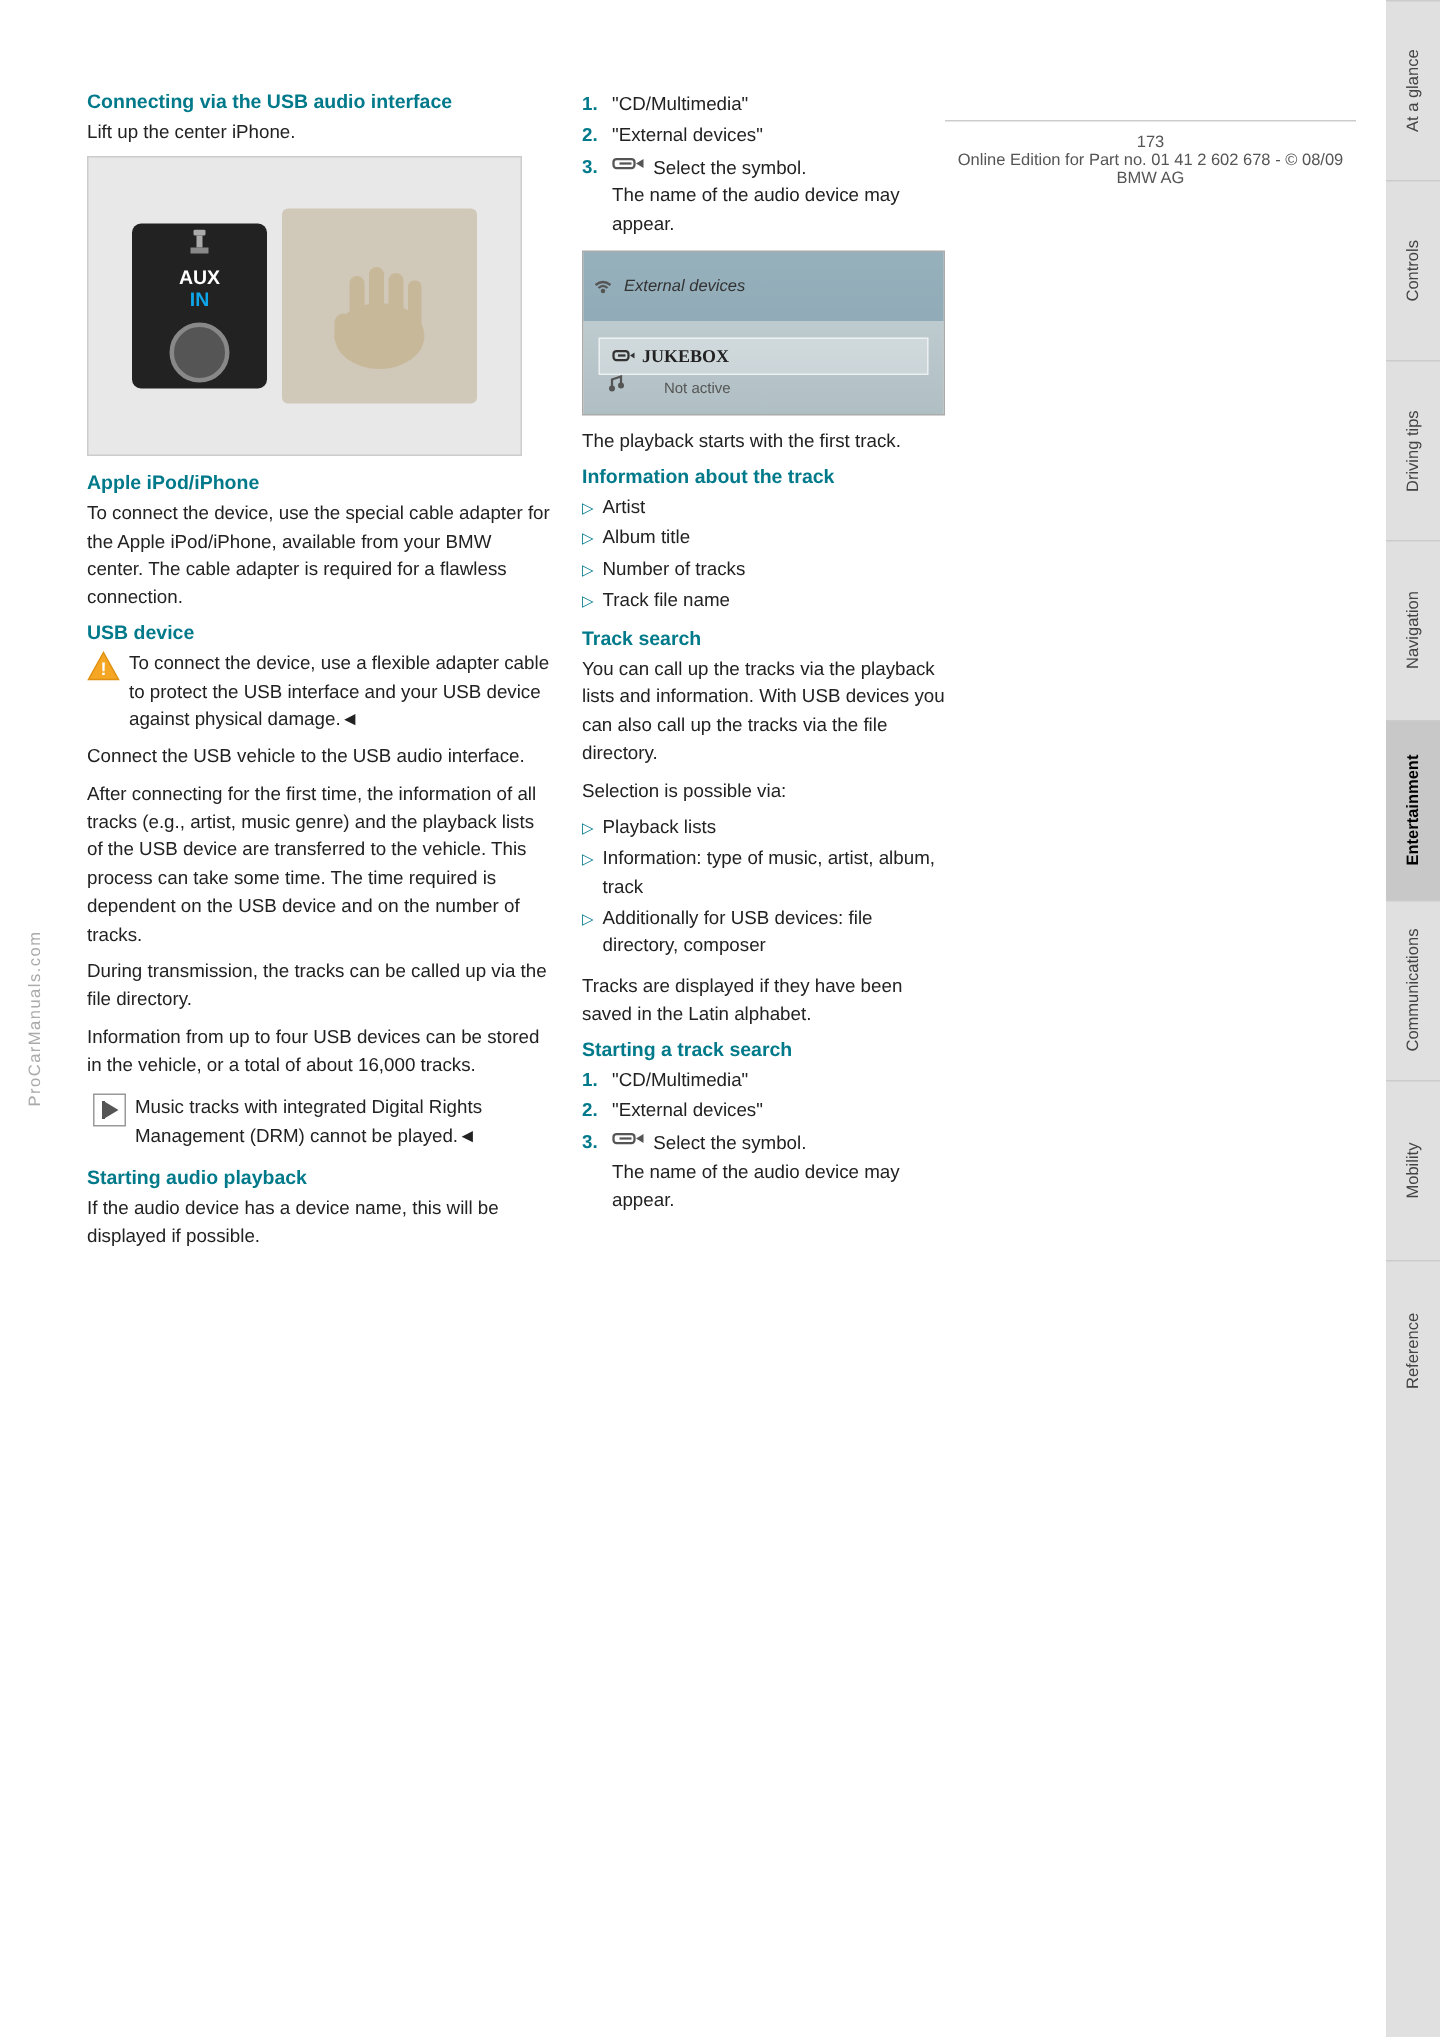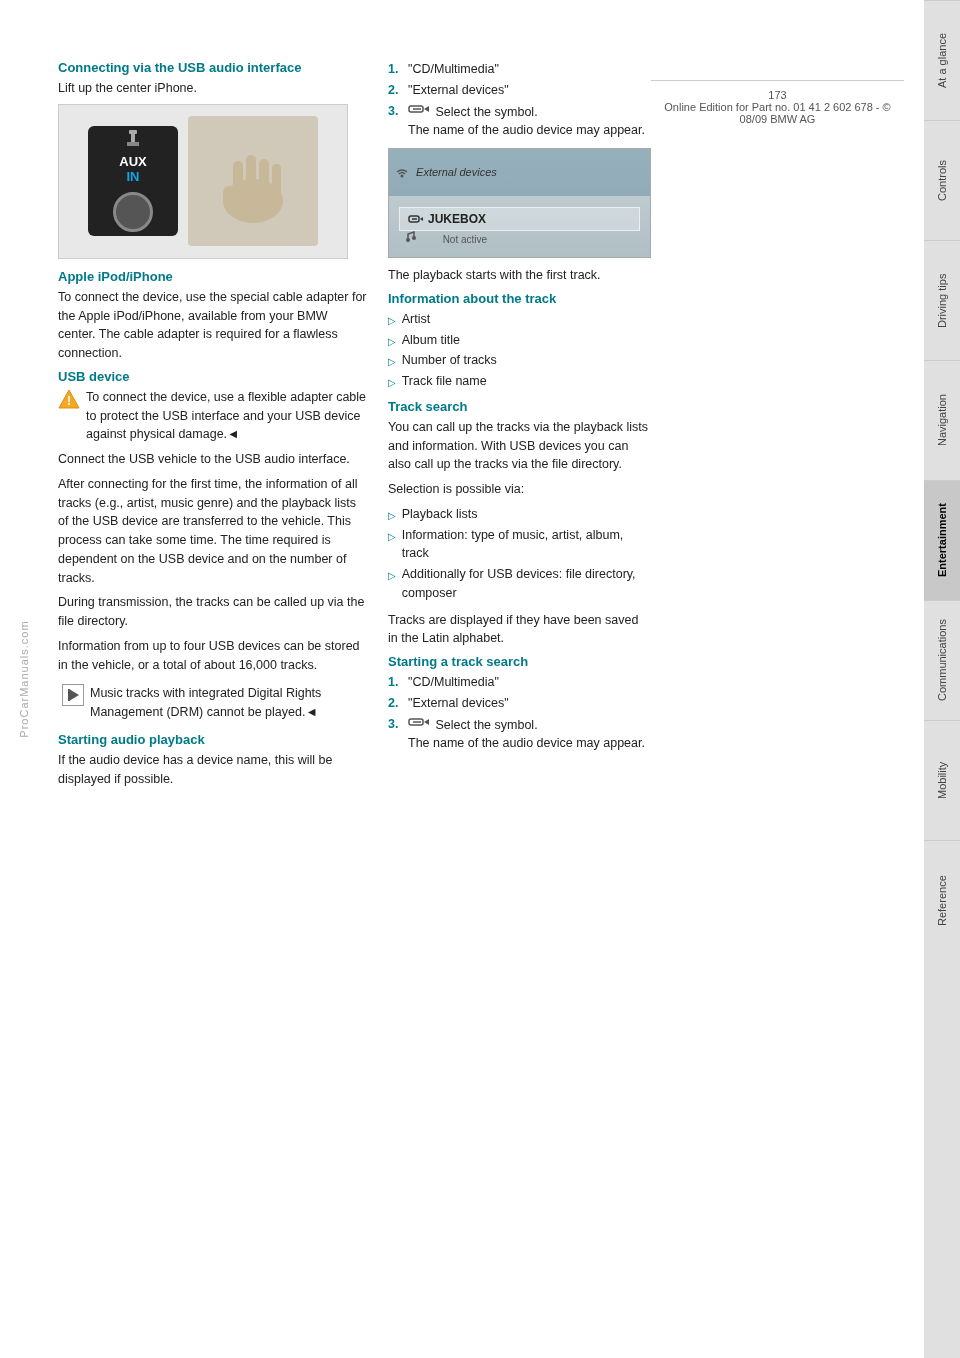--- a/index.html
+++ b/index.html
@@ -70,21 +70,21 @@
     .body-text {
       font-size: 12.5px;
       line-height: 1.5;
       margin-bottom: 6px;
       color: #222;
     }
 
     
     .image-box {
       width: 290px;
-      height: 155px;
+      height: 200px;
       background: #e8e8e8;
       border: 1px solid #ccc;
       margin-bottom: 10px;
       display: flex;
       align-items: center;
       justify-content: center;
       overflow: hidden;
       position: relative;
     }
 
@@ -222,21 +222,22 @@
       align-items: center;
       padding: 6px 10px;
       gap: 10px;
     }
     .jukebox-row {
       display: flex;
       align-items: center;
       background: rgba(255,255,255,0.3);
       border: 1px solid rgba(255,255,255,0.6);
       padding: 4px 8px;
-      width: 241px;
+      width: 220px;
+      font-family: Liberation Serif, serif;
     }
     .not-active {
       font-size: 10px;
       color: #555;
       margin-top: 2px;
       margin-left: 22px;
     }
 
     
     .page-footer {

